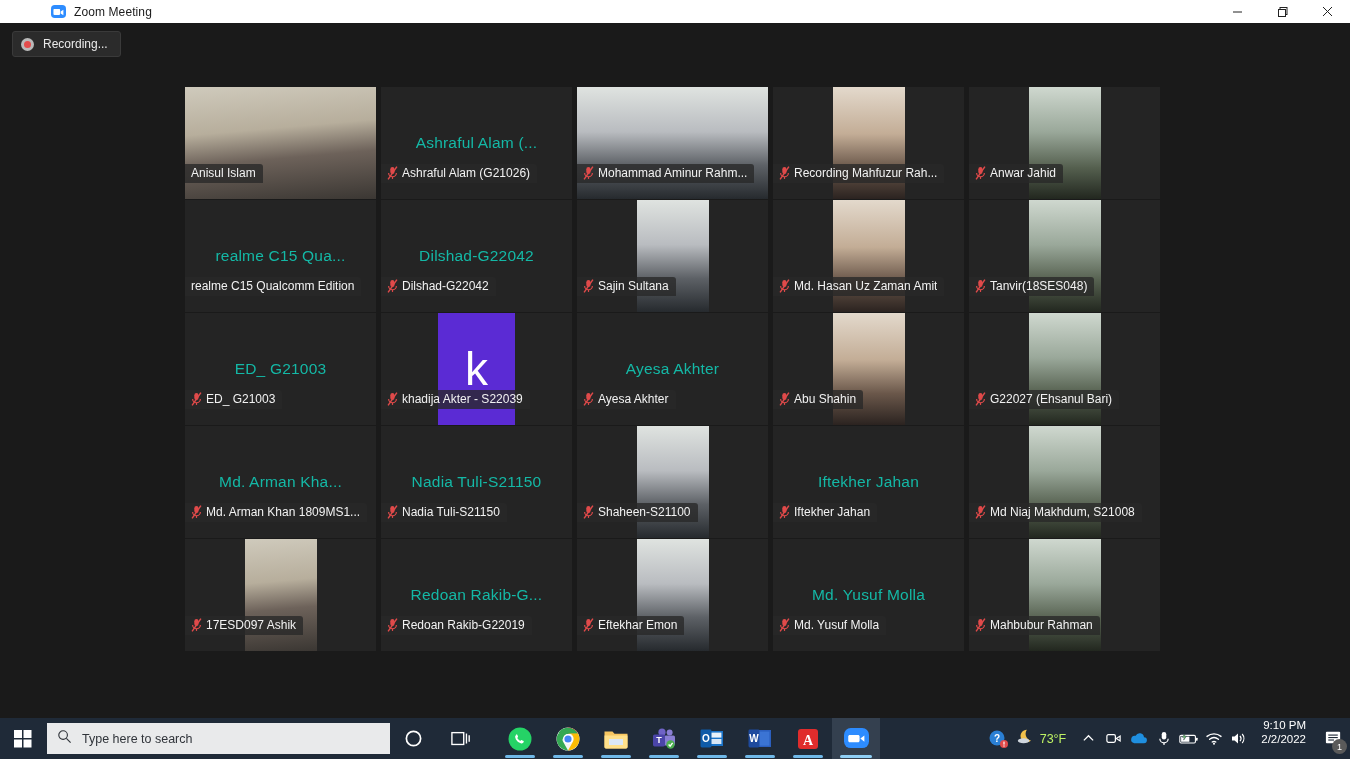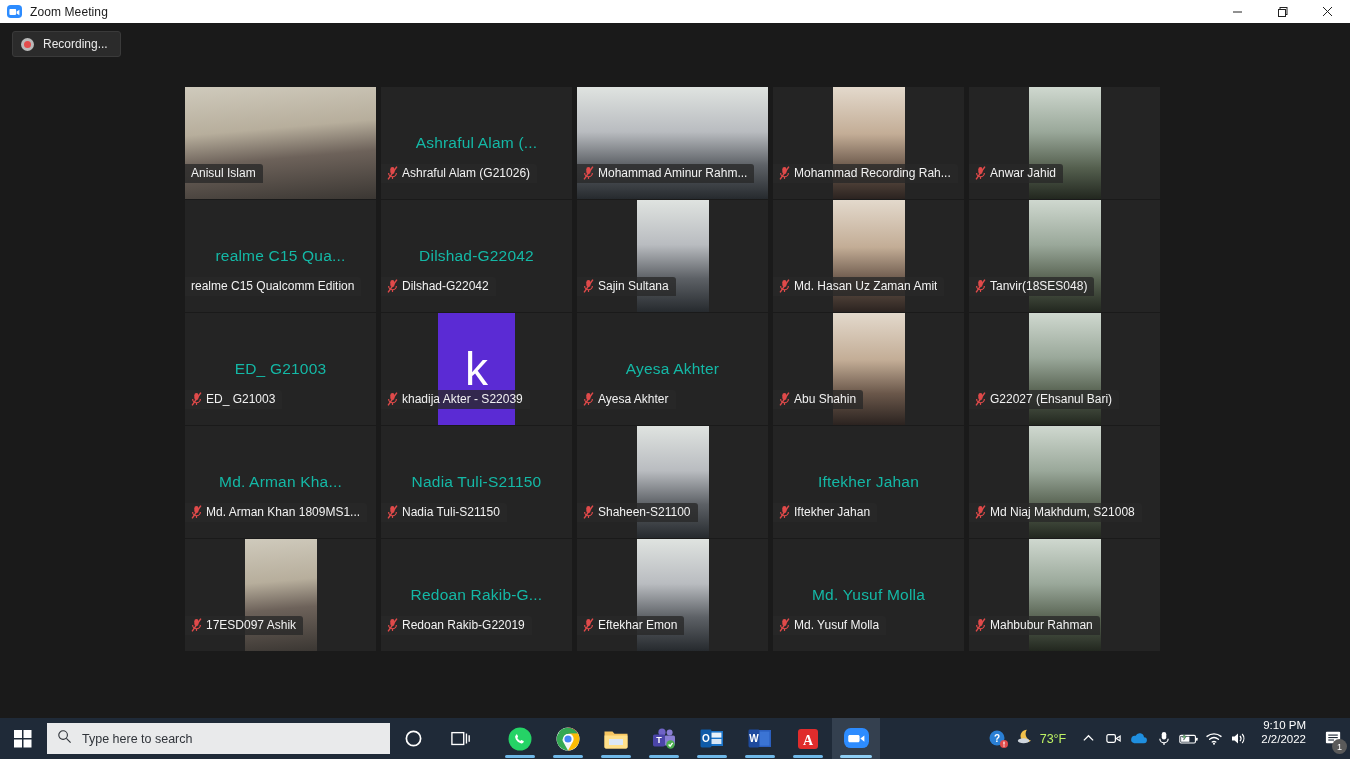--- a/index.html
+++ b/index.html
@@ -8,20 +8,21 @@
     overflow: hidden;
     background: #1a1a1a;
     font-family: "Liberation Sans", sans-serif;
   }
 
   
   .titlebar {
     height: 23px; background: #ffffff;
     display: flex; align-items: center;
     position: relative;
+    padding-left: 44px;
   }
   .tb-icon { margin-left: 7px; width: 15px; height: 15px; display: block; }
   .tb-title {
     margin-left: 8px; font-size: 12px; color: #1b1b1b;
     letter-spacing: .1px;
   }
   .tb-controls { margin-left: auto; display: flex; height: 23px; }
   .tb-btn {
     width: 45px; height: 23px; display: flex;
     align-items: center; justify-content: center;
@@ -248,21 +249,21 @@
       </div>
       <div class="tile">
         <div class="av portrait" style="background:linear-gradient(180deg,#e3d9cc 0%,#c3ad96 42%,#6a574a 72%,#2b2320 100%)"></div>
         <div class="namestrip">
           <svg class="mic-muted" viewBox="0 0 12 15">
             <rect x="3.6" y="1" width="4.6" height="7.6" rx="2.3" fill="#e04a4a"></rect>
             <path d="M1.8 7.4a4.2 4.2 0 0 0 8.4 0" fill="none" stroke="#e04a4a" stroke-width="1.3"></path>
             <line x1="6" y1="11.6" x2="6" y2="14" stroke="#e04a4a" stroke-width="1.3"></line>
             <line x1="10.8" y1="0.6" x2="1.2" y2="14.4" stroke="#e04a4a" stroke-width="1.6"></line>
           </svg>
-          <span class="nm">Mohammad Recording Rah...</span>
+          <span class="nm">Recording Mahfuzur Rah...</span>
         </div>
       </div>
       <div class="tile">
         <div class="av portrait" style="background:linear-gradient(180deg,#cfd8cf 0%,#9aa89a 40%,#55604f 72%,#22271f 100%)"></div>
         <div class="namestrip">
           <svg class="mic-muted" viewBox="0 0 12 15">
             <rect x="3.6" y="1" width="4.6" height="7.6" rx="2.3" fill="#e04a4a"></rect>
             <path d="M1.8 7.4a4.2 4.2 0 0 0 8.4 0" fill="none" stroke="#e04a4a" stroke-width="1.3"></path>
             <line x1="6" y1="11.6" x2="6" y2="14" stroke="#e04a4a" stroke-width="1.3"></line>
             <line x1="10.8" y1="0.6" x2="1.2" y2="14.4" stroke="#e04a4a" stroke-width="1.6"></line>

